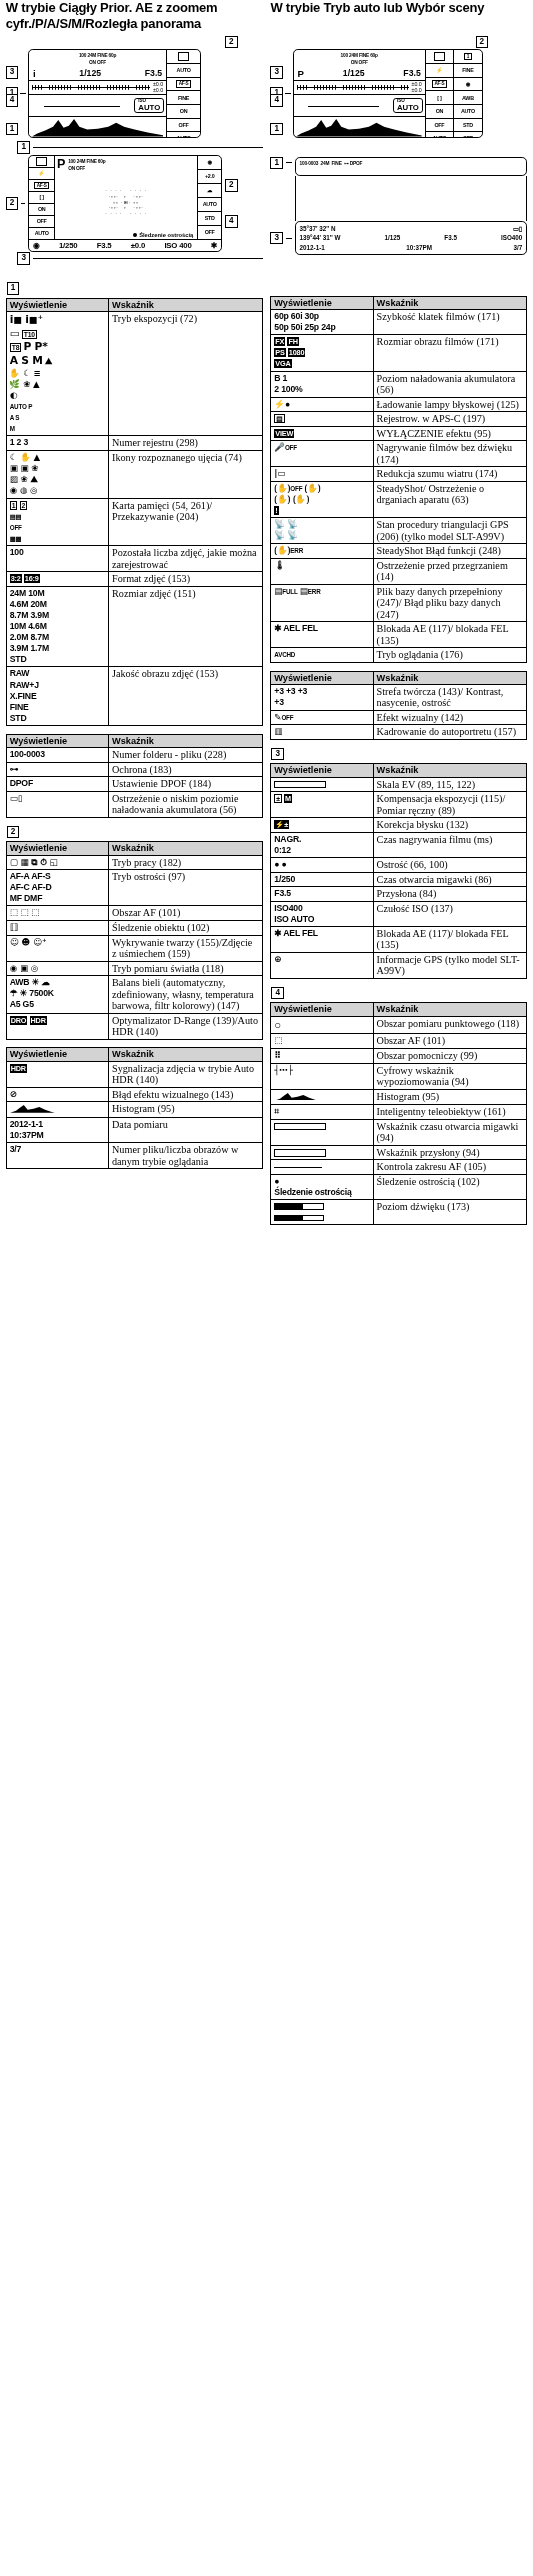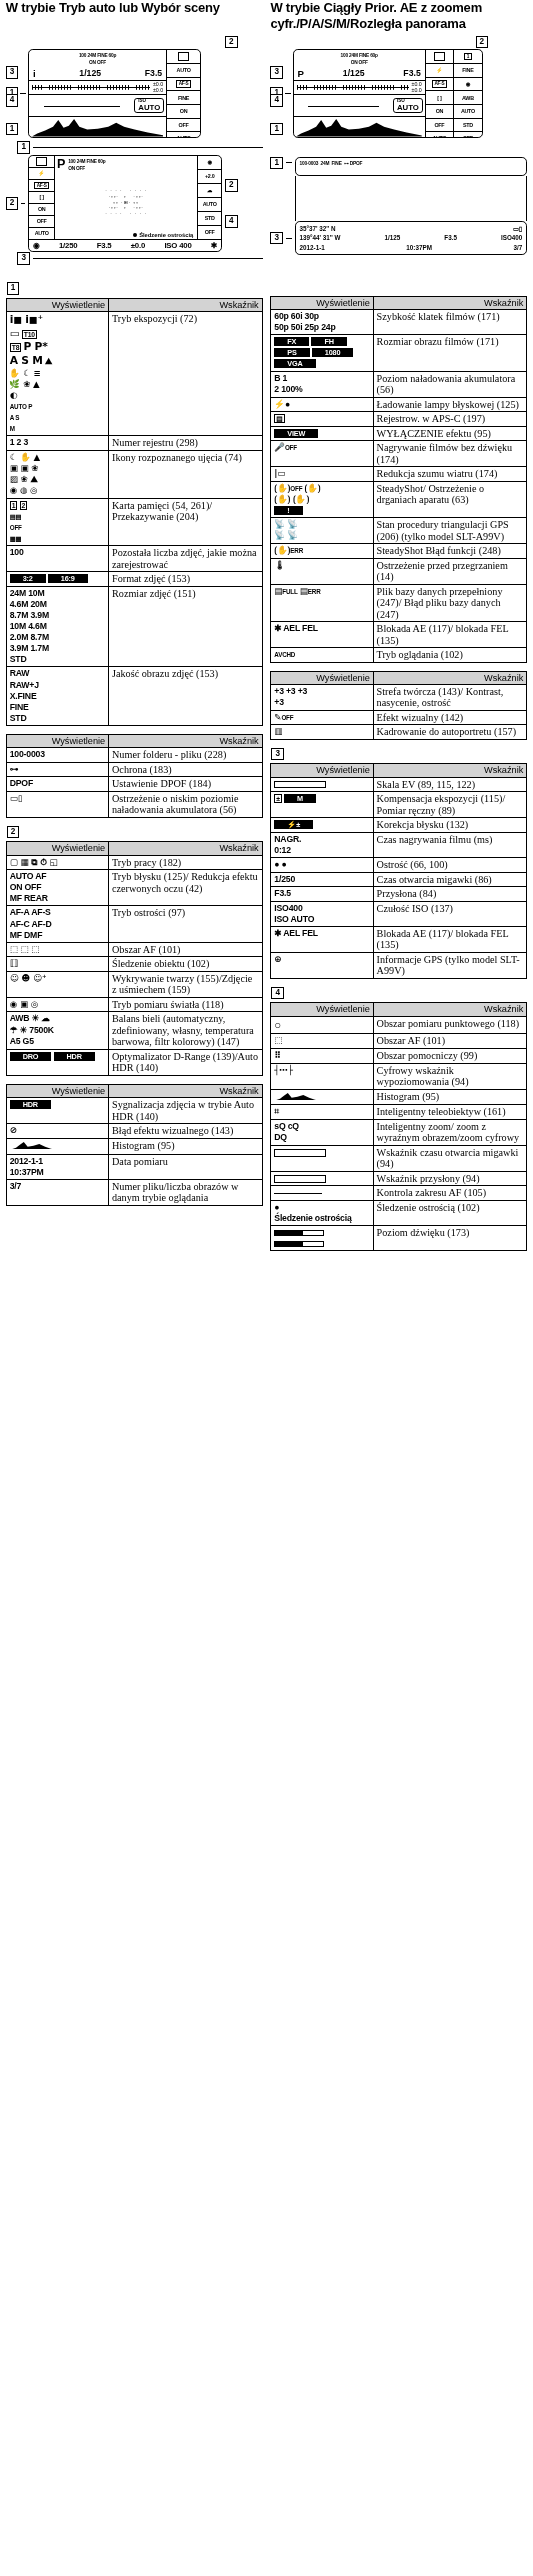--- a/index.html
+++ b/index.html
@@ -115,55 +115,55 @@
     margin:7.8px 0 2.9px 1px;background:#fff;
   }
   table.tbl{
     border-collapse:collapse;width:100%;
     font-size:10.2px;line-height:1.13;
     margin-bottom:1.9px;
   }
   table.tbl th{
     background:#d3d3d3;border:1px solid #000;
     font-family:"Liberation Sans", sans-serif;
-    font-weight:normal;font-size:9.2px;text-align:right;
+    font-weight:bold;font-size:9.2px;text-align:left;
     padding:1px 2.9px;
   }
   table.tbl td{
     border:1px solid #000;
     padding:1px 2.9px;vertical-align:top;
   }
   td.disp{
     width:40%;
     font-family:"Liberation Sans", sans-serif;
     font-weight:bold;font-size:8.7px;line-height:1.28;
     letter-spacing:-0.2px;
   }
   td.ind{font-family:"Liberation Serif", serif;font-size:10.2px;}
   .sym{font-family:"DejaVu Sans", sans-serif;font-size:8.7px;}
   .symbig{font-family:"DejaVu Sans", sans-serif;font-size:10.7px;}
   .boxed{border:1px solid #000;padding:0 1px;font-size:6.8px;}
-  .inv{background:#000;color:#fff;padding:0 13px;font-size:7.3px;font-weight:bold;}
+  .inv{background:#000;color:#fff;padding:0 1px;font-size:7.3px;font-weight:bold;}
   .tiny{font-size:6.3px;}
   .barico{display:inline-block;width:50px;height:5.8px;border:1px solid #000;vertical-align:middle;}
   .histico{display:inline-block;width:45px;height:9.7px;}
   .sndico{display:inline-block;width:48px;height:4.8px;border:1px solid #000;vertical-align:middle;
            background:linear-gradient(to right,#000 0 58%,#fff 58% 100%);}
 </style>
 </head>
 <body>
 
 <div class="page">
 
   <div class="h-row">
     <div class="h-col">
+      <h2 class="sec">W trybie Ciągły Prior. AE z zoomem cyfr./P/A/S/M/Rozległa panorama</h2>
+    </div>
+    <div class="h-col">
       <h2 class="sec">W trybie Tryb auto lub Wybór sceny</h2>
-    </div>
-    <div class="h-col">
-      <h2 class="sec">W trybie Ciągły Prior. AE z zoomem cyfr./P/A/S/M/Rozległa panorama</h2>
     </div>
   </div>
 
   <div class="h-row" style="align-items:flex-start;">
 
     <div class="h-col">
       <div style="display:flex;justify-content:flex-end;padding-right:25px;">
         <span class="callout">2</span>
       </div>
       <div style="display:flex;align-items:center;gap:1.9px;margin-top:1px;">
@@ -570,26 +570,20 @@
         <tbody>
             <tr>
           <th>Wyświetlenie</th>
           <th>Wskaźnik</th>
         </tr>
         <tr>
           <td class="disp"><span class="sym">▢ ▦ ⧉ ⏱ ◱</span></td>
           <td class="ind">Tryb pracy (182)</td>
         </tr>
         <tr>
-          <td class="disp" style="white-space:pre-line;">AUTO  AF
-ON  OFF
-MF  REAR</td>
-          <td class="ind">Tryb błysku (125)/ Redukcja efektu czerwonych oczu (42)</td>
-        </tr>
-        <tr>
           <td class="disp" style="white-space:pre-line;">AF-A AF-S
 AF-C AF-D
 MF  DMF</td>
           <td class="ind">Tryb ostrości (97)</td>
         </tr>
         <tr>
           <td class="disp"><span class="sym">⬚ ⬚ ⬚</span></td>
           <td class="ind">Obszar AF (101)</td>
         </tr>
         <tr>
@@ -724,21 +718,21 @@
         <tr>
           <td class="disp"><span class="sym">▤</span><span class="tiny">FULL</span> <span class="sym">▤</span><span class="tiny">ERR</span></td>
           <td class="ind">Plik bazy danych przepełniony (247)/ Błąd pliku bazy danych (247)</td>
         </tr>
         <tr>
           <td class="disp">✱ AEL  FEL</td>
           <td class="ind">Blokada AE (117)/ blokada FEL (135)</td>
         </tr>
         <tr>
           <td class="disp"><span class="tiny">AVCHD</span></td>
-          <td class="ind">Tryb oglądania (102)</td>
+          <td class="ind">Tryb oglądania (176)</td>
         </tr>
       </tbody>
         </table>
 
       <table class="tbl" style="margin-top:7.8px;">
         <tbody>
             <tr>
           <th>Wyświetlenie</th>
           <th>Wskaźnik</th>
         </tr>
@@ -839,25 +833,20 @@
               <path d="M0 10 L6 8 L10 5 L14 2 L18 7 L24 6 L30 4 L36 7 L42 9 L46 10 Z" fill="#000"></path>
             </svg>
           </td>
           <td class="ind">Histogram (95)</td>
         </tr>
         <tr>
           <td class="disp"><span class="sym">⌗</span></td>
           <td class="ind">Inteligentny teleobiektyw (161)</td>
         </tr>
         <tr>
-          <td class="disp" style="white-space:pre-line;">sQ cQ
-DQ</td>
-          <td class="ind">Inteligentny zoom/ zoom z wyraźnym obrazem/zoom cyfrowy</td>
-        </tr>
-        <tr>
           <td class="disp"><span class="barico"></span></td>
           <td class="ind">Wskaźnik czasu otwarcia migawki (94)</td>
         </tr>
         <tr>
           <td class="disp"><span class="barico"></span></td>
           <td class="ind">Wskaźnik przysłony (94)</td>
         </tr>
         <tr>
           <td class="disp"><span style="display:inline-block;width:48px;height:1px;background:#000;vertical-align:middle;"></span></td>
           <td class="ind">Kontrola zakresu AF (105)</td>

